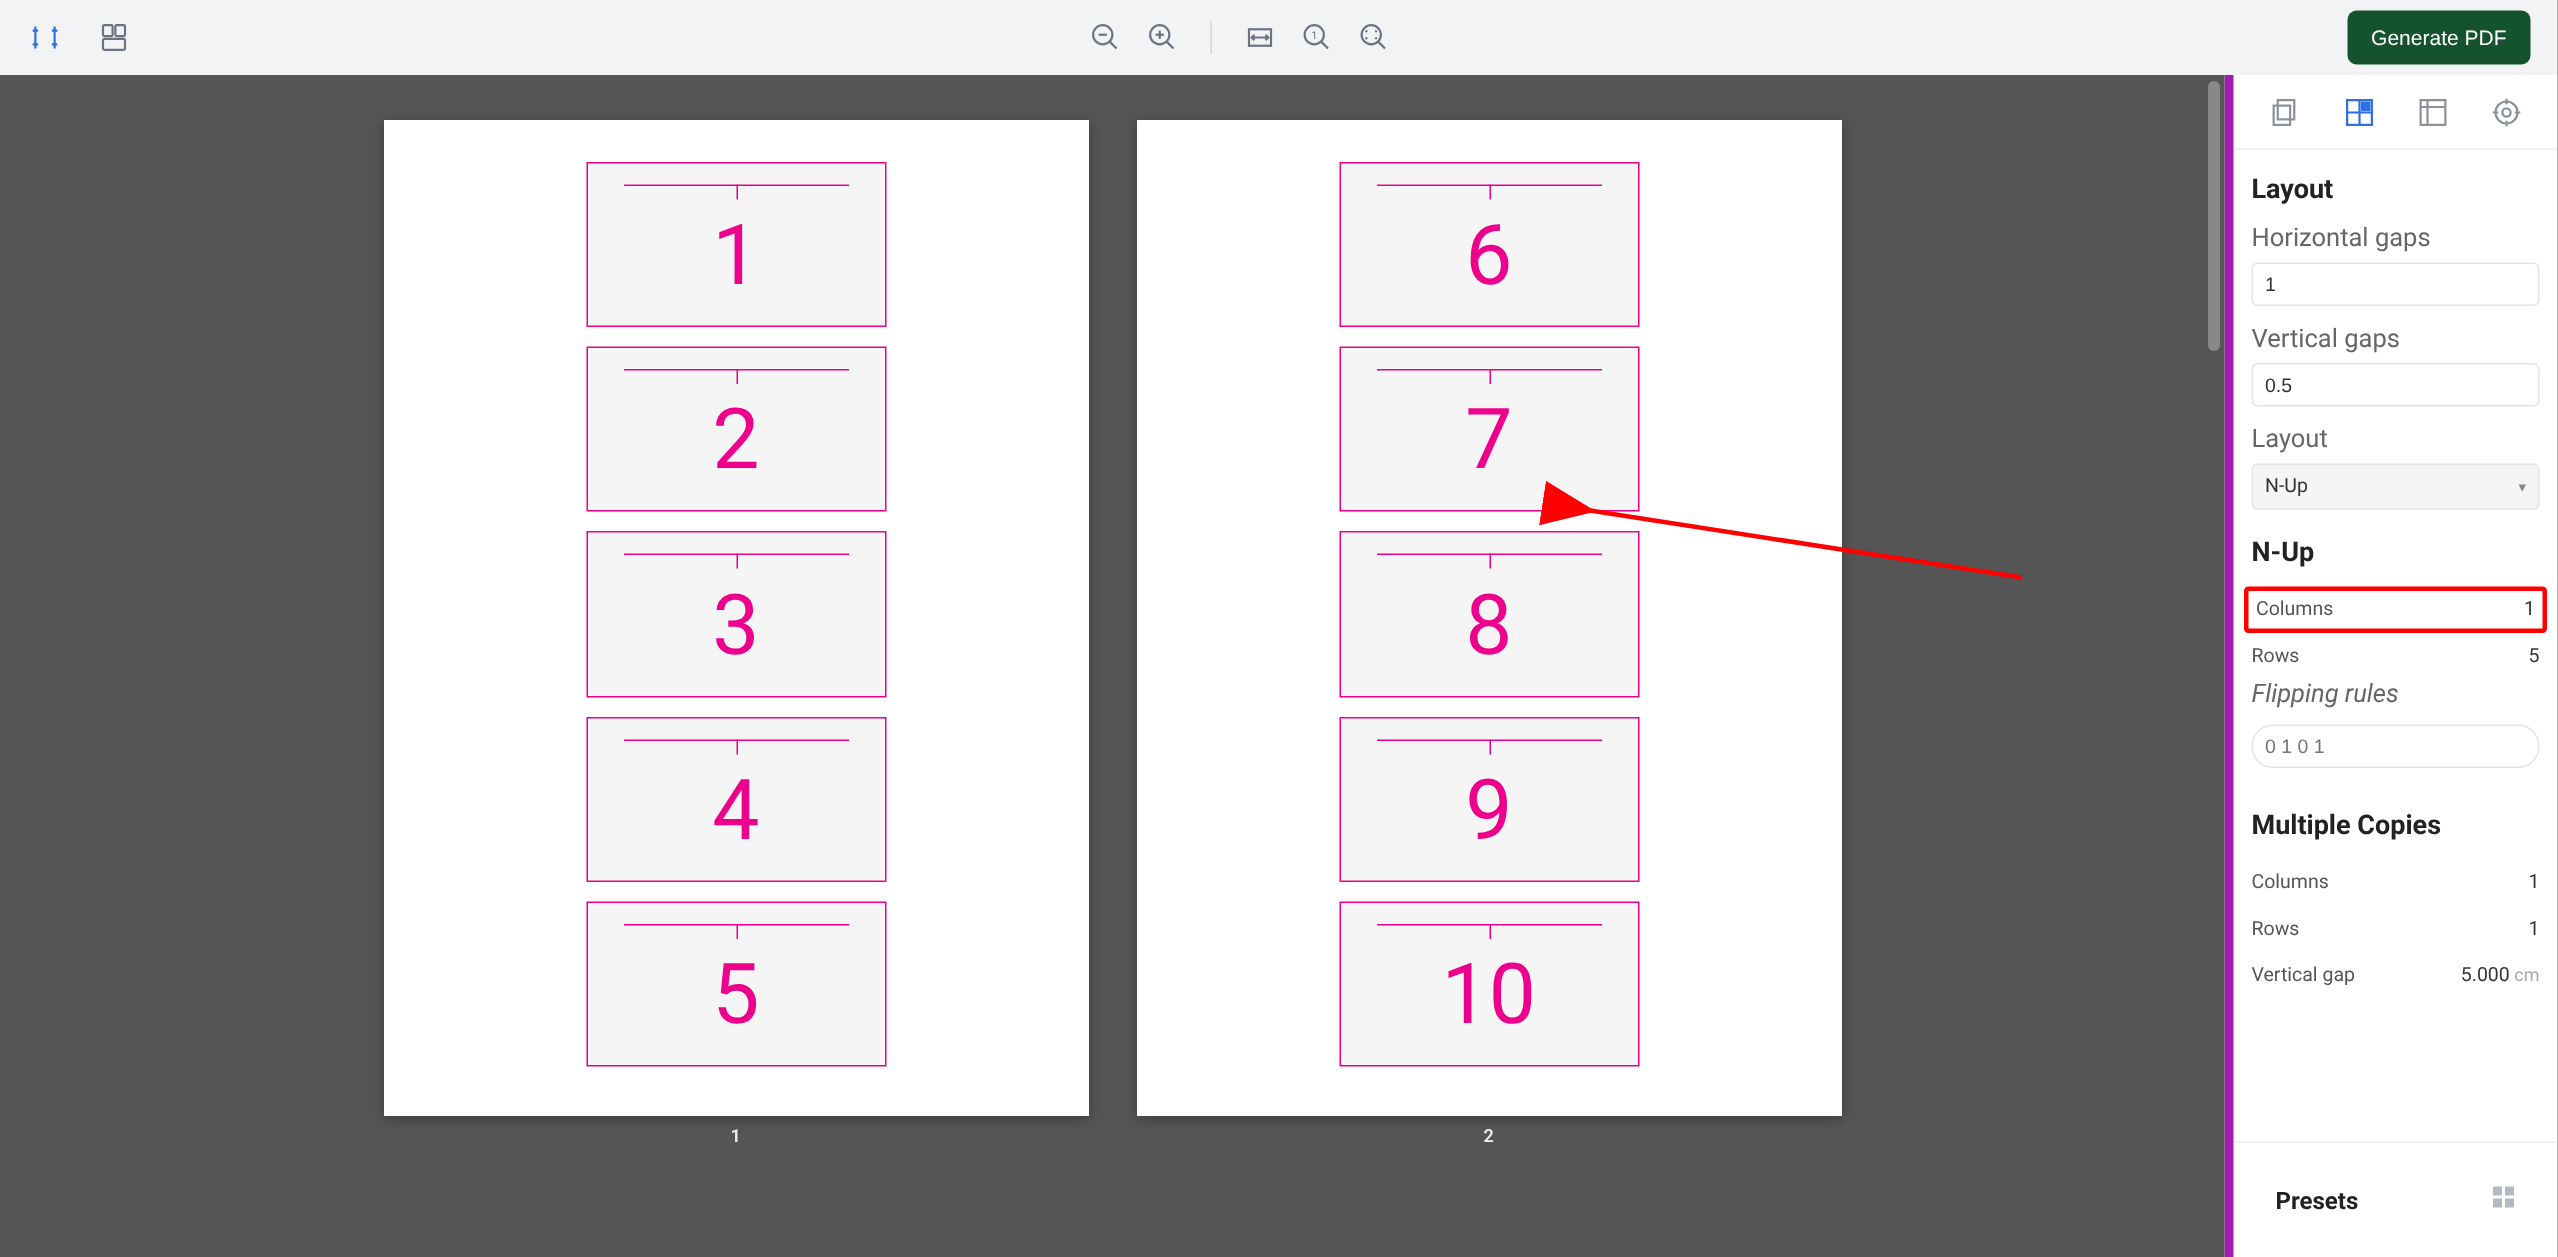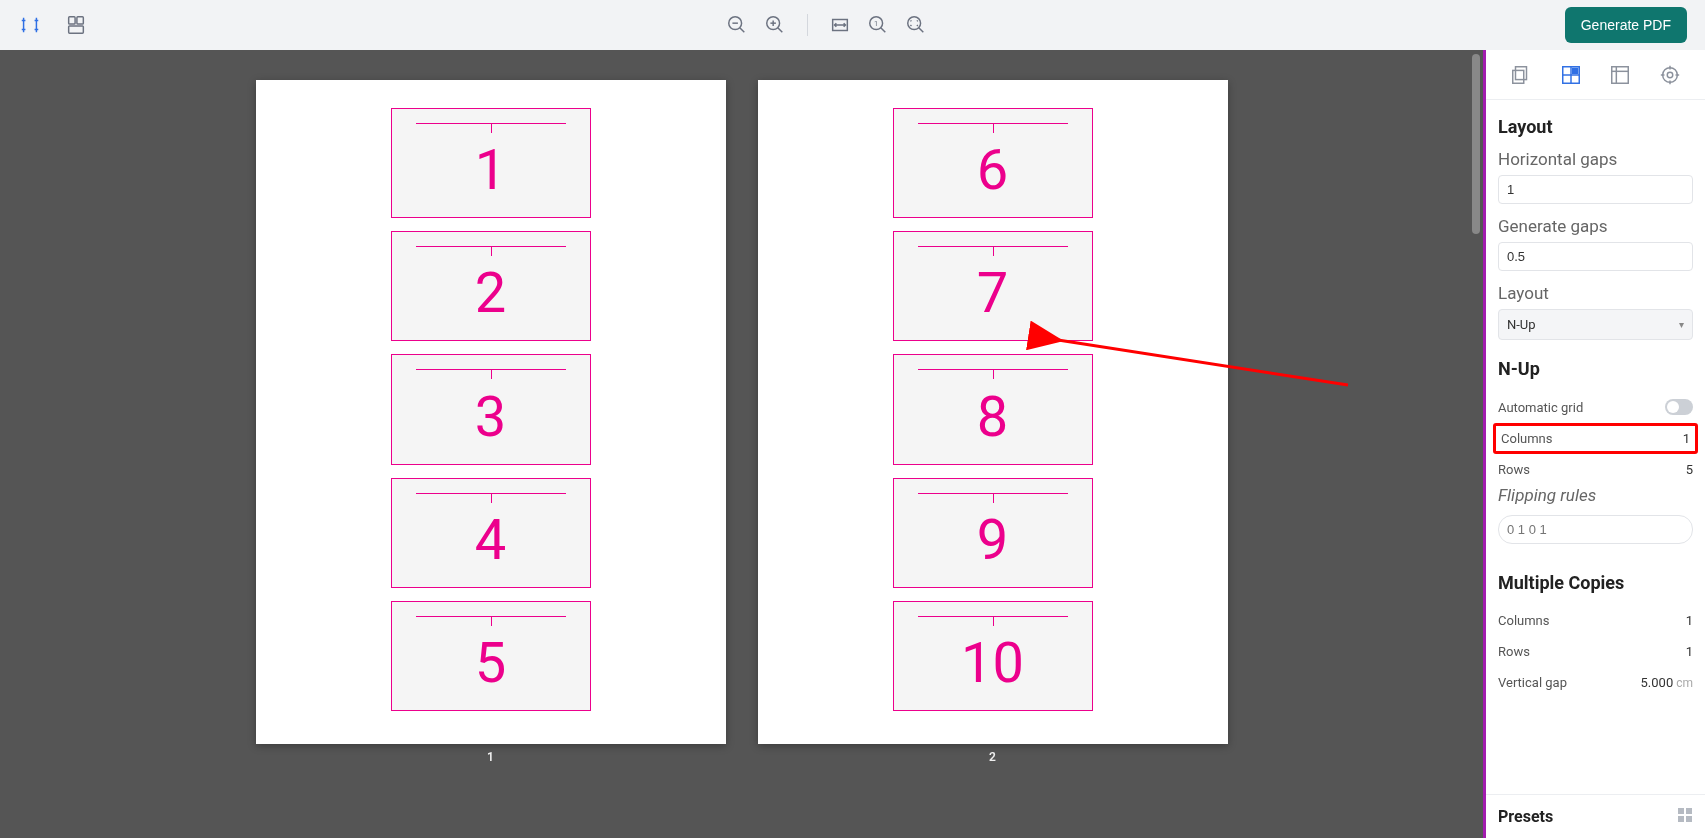--- a/index.html
+++ b/index.html
@@ -8,56 +8,56 @@
 
   
   .toolbar { height: 50px; background: #f2f3f5; display: flex; align-items: center; padding: 0 18px; gap: 10px; }
   .toolbar-left { display: flex; align-items: center; gap: 22px; }
   .toolbar-center { flex: 1; display: flex; justify-content: center; align-items: center; gap: 14px; }
   .toolbar-right { display: flex; align-items: center; }
   .tb-icon { width: 24px; height: 24px; display: flex; align-items: center; justify-content: center; color: #6c7280; cursor: pointer; }
   .tb-icon svg { width: 22px; height: 22px; stroke: currentColor; fill: none; stroke-width: 1.6; }
   .tb-icon.blue { color: #2f6fe4; }
   .vsep { width: 1px; height: 22px; background: #d4d7dd; margin: 0 6px; }
-  .gen-btn { background: #0f766e; color: #fff; border: none; border-radius: 6px; padding: 10px 16px; font-size: 14px; font-weight: 500; cursor: pointer; }
+  .gen-btn { background: #14532d; color: #fff; border: none; border-radius: 6px; padding: 10px 16px; font-size: 14px; font-weight: 500; cursor: pointer; }
 
   
   .workarea { flex: 1; display: flex; min-height: 0; }
   .canvas-wrap { flex: 1; background: #555; position: relative; overflow: auto; display: flex; justify-content: center; align-items: flex-start; padding: 30px 40px 40px; gap: 32px; }
   .sheet { background: #fff; position: relative; width: 470px; height: 664px; box-shadow: 0 2px 8px rgba(0,0,0,0.3); display: flex; flex-direction: column; align-items: center; justify-content: flex-start; padding: 28px 0 20px; }
   .sheet-label { position: absolute; bottom: -20px; left: 0; right: 0; text-align: center; color: #eee; font-size: 12px; font-weight: 600; }
   .card { width: 200px; height: 112px; border: 1px solid #ec008c; background: #f5f5f5; margin-bottom: 13px; display: flex; flex-direction: column; align-items: center; justify-content: center; position: relative; }
   .card:last-child { margin-bottom: 0; }
   .card-line { position: absolute; top: 14px; left: 24px; right: 24px; height: 1px; background: #ec008c; }
   .card-tick { position: absolute; top: 14px; left: 50%; width: 1px; height: 10px; background: #ec008c; }
   .card-num { font-size: 56px; font-weight: 400; color: #ec008c; line-height: 1; margin-top: 14px; }
 
   
-  .panel { width: 222px; background: #fff; border-left: 3px solid #a21caf; display: flex; flex-direction: column; overflow-y: auto; }
+  .panel { width: 222px; background: #fff; border-left: 6px solid #a21caf; display: flex; flex-direction: column; overflow-y: auto; }
   .panel-tabs { height: 50px; display: flex; align-items: center; justify-content: space-around; padding: 0 10px; border-bottom: 1px solid #eceef1; position: relative; }
   .ptab { width: 26px; height: 26px; display: flex; align-items: center; justify-content: center; color: #8b919c; cursor: pointer; }
   .ptab.active { color: #2f6fe4; }
   .ptab svg { width: 22px; height: 22px; stroke: currentColor; fill: none; stroke-width: 1.6; }
 
   .panel-body { flex: 1; padding: 16px 12px 10px; }
   .section-h { font-size: 18px; font-weight: 700; color: #222; margin-bottom: 12px; }
   .field-label { font-size: 17px; color: #666; margin-bottom: 6px; }
   .field-input { width: 100%; border: 1px solid #e2e4e8; border-radius: 4px; padding: 6px 8px; font-size: 13px; color: #333; margin-bottom: 12px; background: #fff; }
   .field-select { width: 100%; border: 1px solid #e2e4e8; border-radius: 4px; padding: 7px 8px; font-size: 13px; color: #333; background: #f4f5f7; margin-bottom: 18px; display: flex; justify-content: space-between; align-items: center; cursor: pointer; }
   .select-caret { color: #888; font-size: 10px; }
 
   .kv-row { display: flex; justify-content: space-between; align-items: center; padding: 8px 0; font-size: 13px; color: #555; }
   .kv-row .val { color: #333; font-weight: 400; }
   .kv-row .unit { color: #aaa; font-size: 12px; margin-left: 3px; }
   .kv-row.hl { border: 3px solid #f00; border-radius: 3px; padding: 5px 5px; margin: 0 -5px; }
   .toggle { width: 28px; height: 16px; border-radius: 10px; background: #ccd0d6; position: relative; cursor: pointer; }
   .toggle::after { content: ""; position: absolute; width: 12px; height: 12px; background: #fff; border-radius: 50%; top: 2px; left: 2px; }
   .placeholder-input { width: 100%; border: 1px solid #e2e4e8; border-radius: 14px; padding: 6px 8px; font-size: 13px; color: #bbb; margin-top: 4px; margin-bottom: 10px; background: #fff; }
 
-  .panel-footer { border-top: 1px solid #eceef1; padding: 12px; display: flex; justify-content: space-between; align-items: center; gap: 46px; }
+  .panel-footer { border-top: 1px solid #eceef1; padding: 28px; display: flex; justify-content: space-between; align-items: center; gap: 46px; }
   .footer-h { font-size: 16px; font-weight: 700; color: #222; }
   .footer-grid { color: #b5bac2; }
   .footer-grid svg { width: 16px; height: 16px; fill: currentColor; }
 
   .scrollbar-fake { position: absolute; top: 4px; right: 3px; width: 8px; height: 180px; background: #888; border-radius: 4px; }
 
   
   .annot { position: absolute; pointer-events: none; z-index: 50; }
   .annot svg { overflow: visible; }
 </style>
@@ -231,35 +231,31 @@
           </svg>
       </div>
     </div>
 
     <div class="panel-body">
       <div class="section-h">Layout</div>
 
       <div class="field-label">Horizontal gaps</div>
       <input class="field-input" value="1" style="">
 
-      <div class="field-label">Generate gaps</div>
+      <div class="field-label">Vertical gaps</div>
       <input class="field-input" value="0.5" style="">
 
       <div class="field-label">Layout</div>
       <div class="field-select">
         <span>N-Up</span>
         <span class="select-caret">▾</span>
       </div>
 
       <div class="section-h">N-Up</div>
 
-      <div class="kv-row">
-        <span>Automatic grid</span>
-        <div class="toggle"></div>
-      </div>
 
       <div class="kv-row hl">
         <span>Columns</span>
         <span class="val">1</span>
       </div>
 
       <div class="kv-row">
         <span>Rows</span>
         <span class="val">5</span>
       </div>

